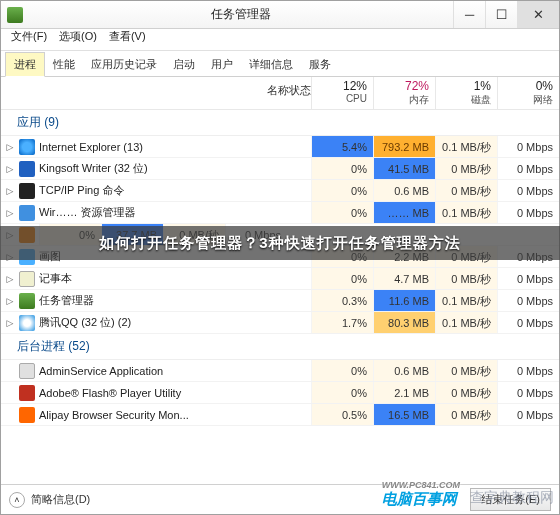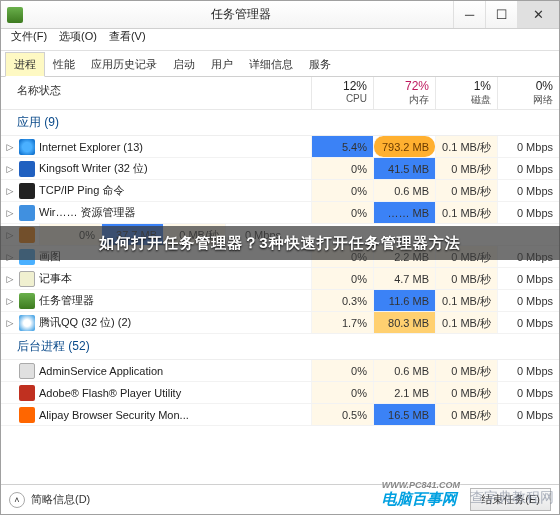--- a/index.html
+++ b/index.html
@@ -10,36 +10,36 @@
 .titlebar-title { flex: 1; text-align: center; font-size: 12px; color: #222; }
 .win-btns { display: flex; height: 100%; }
 .win-btn { width: 32px; display: flex; align-items: center; justify-content: center; font-size: 13px; color: #333; border-left: 1px solid #e0e0e0; }
 .win-btn.close { background: #e0e0e0; width: 42px; }
 .menubar { height: 22px; display: flex; align-items: flex-start; padding: 0 4px; font-size: 11px; color: #222; border-bottom: 1px solid #e0e0e0; }
 .menu-item { padding: 0 6px; }
 .tabstrip { height: 26px; display: flex; align-items: flex-end; padding: 0 4px; border-bottom: 1px solid #d0d0d0; font-size: 11px; }
 .tab { padding: 4px 8px; color: #333; }
 .tab.active { border: 1px solid #d0d0d0; border-bottom: 1px solid #fff; background: #fef9c3; margin-bottom: -1px; }
 .headers { display: flex; font-size: 11px; color: #333; border-bottom: 1px solid #e8e8e8; }
-.hdr-name { flex: 1; padding: 6px 16px 2px; display: flex; justify-content: flex-start; }
+.hdr-name { flex: 1; padding: 6px 0 2px; display: flex; justify-content: flex-end; }
 .hdr-col { width: 62px; text-align: right; padding: 2px 6px; border-left: 1px solid #e8e8e8; }
 .hdr-col .pct { font-size: 12px; color: #222; }
 .hdr-col .lbl { font-size: 10px; color: #555; }
 .hdr-col.hi .pct { color: #be185d; }
 .list { flex: 1; overflow: hidden; font-size: 11px; }
 .group-hdr { padding: 4px 16px; font-size: 12px; color: #0a4a8a; border-bottom: 1px solid #eee; }
 .row { display: flex; align-items: center; border-bottom: 1px solid #f2f2f2; height: 22px; }
 .row .tw { width: 10px; text-align: center; color: #666; font-size: 9px; margin-left: 4px; }
 .row .ic { width: 16px; height: 16px; margin: 0 4px; border-radius: 2px; flex-shrink: 0; }
 .row .nm { flex: 1; color: #222; white-space: nowrap; overflow: hidden; text-overflow: ellipsis; }
 .row .c { width: 62px; text-align: right; padding: 0 6px; height: 100%; line-height: 22px; border-left: 1px solid #f4f4f4; color: #333; }
 .row .c.l1 { background: #fff8e8; }
 .row .c.l2 { background: #3b82f6; }
 .row .c.l3 { background: #ffd070; }
-.row .c.l4 { background: #ffb030; color: #6a3a00; border-radius: 10px; }
+.row .c.l4 { background: #ffb030; color: #6a3a00; }
 .statusbar { height: 30px; border-top: 1px solid #d0d0d0; display: flex; align-items: center; padding: 0 8px; font-size: 11px; color: #333; justify-content: space-between; }
 .statusbar .left { display: flex; align-items: center; gap: 6px; }
 .chev-up { width: 16px; height: 16px; border: 1px solid #aaa; border-radius: 50%; display: flex; align-items: center; justify-content: center; font-size: 9px; }
 .end-btn { border: 1px solid #b8b8b8; padding: 3px 10px; background: linear-gradient(#fafafa,#e8e8e8); font-size: 11px; }
 .overlay { position: absolute; left: 0; width: 100%; top: 226px; height: 34px; background: rgba(60,60,60,0.72); display: flex; align-items: center; justify-content: center; color: #fff; font-size: 15px; font-weight: bold; text-shadow: 0 1px 2px #000; letter-spacing: 1px; }
 .wm1 { position: absolute; right: 100px; bottom: 6px; color: #00a0e0; font-size: 15px; font-style: italic; font-weight: bold; text-shadow: 0 0 2px #fff; }
 .wm1 .sm { color: #888; font-size: 9px; display: block; text-align: center; }
 .wm2 { position: absolute; right: 6px; bottom: 8px; color: rgba(120,130,150,0.6); font-size: 14px; font-family: "KaiTi", serif; }
 .ic-ie { background: radial-gradient(circle,#4ab0ff 40%,#0060c0); }
 .ic-kw { background: #2060c0; }

